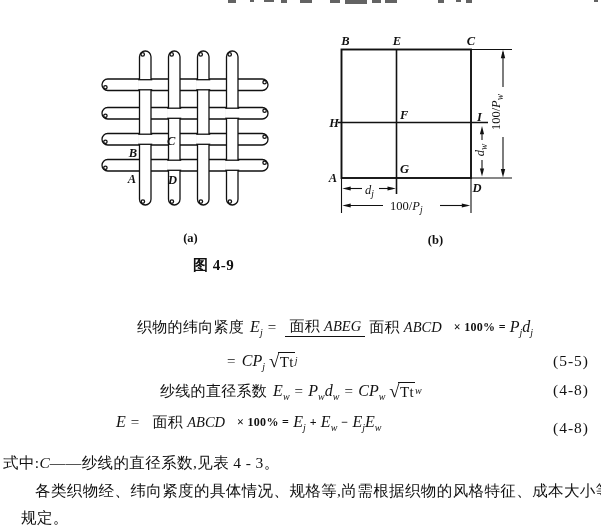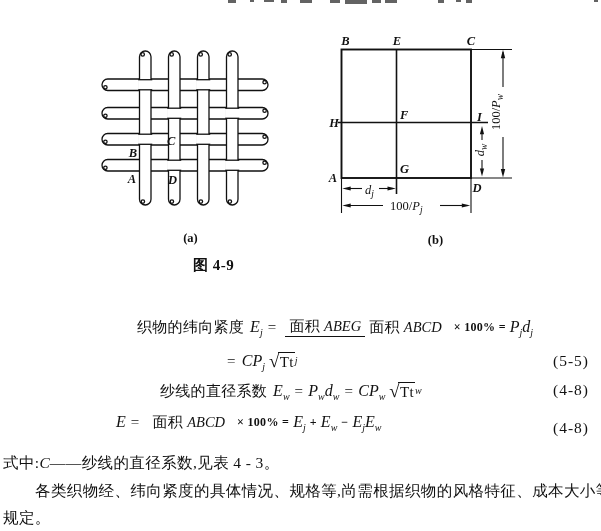--- a/index.html
+++ b/index.html
@@ -239,15 +239,15 @@
     <span class="var"><span>E</span><sub>w</sub></span>
     <span class="opx">−</span>
     <span class="var"><span>E</span><sub>j</sub><span>E</span><sub>w</sub></span>
   </div>
   <div class="eqno" style="top:419px">(4-8)</div>
 
   <div class="body-text" style="left:3px;top:453px">
     <span>式中:</span><span class="var" style="font-size:15.5px">C</span><span>——纱线的直径系数,见表 4 - 3。</span>
   </div>
   <div class="body-text" style="left:35px;top:481px">各类织物经、纬向紧度的具体情况、规格等,尚需根据织物的风格特征、成本大小等因素</div>
-  <div class="body-text" style="left:3px;top:508px">规定。</div>
+  <div class="body-text" style="left:21px;top:508px">规定。</div>
 
 </div>
 
 </body></html>

